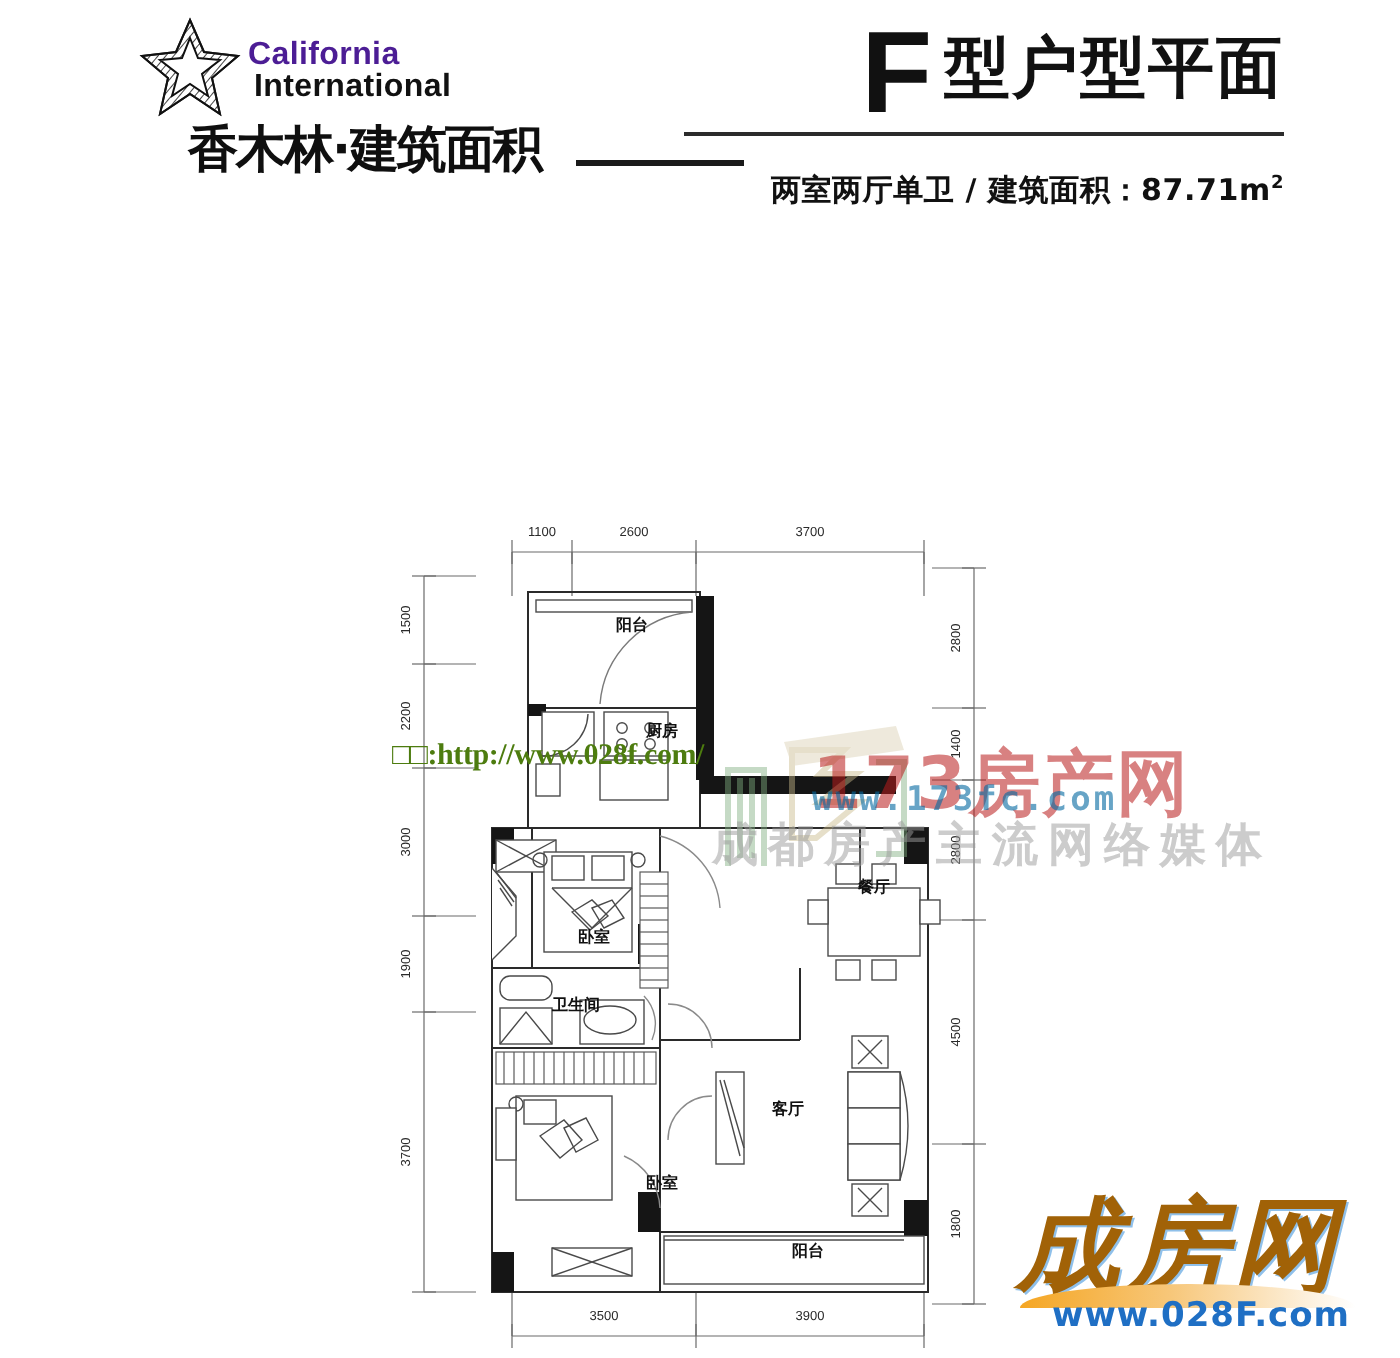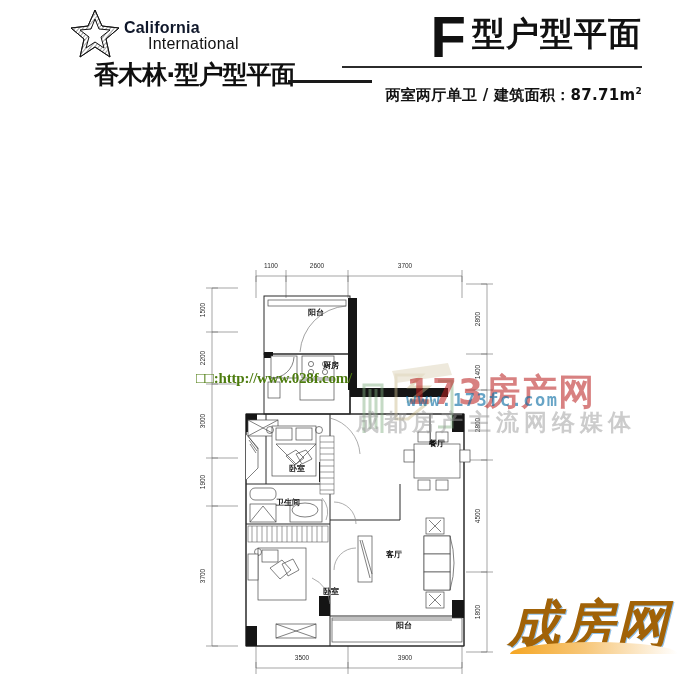--- a/index.html
+++ b/index.html
@@ -9,22 +9,22 @@
     font-family:"Liberation Sans","DejaVu Sans",sans-serif;
     position:relative;overflow:hidden;
     color:#1a1a1a;
   }
   .page{position:absolute;inset:0;}
 
   
   .brand{position:absolute;left:66px;top:4px;width:240px;height:80px;}
   .brand-star{position:absolute;left:2px;top:4px;width:54px;height:54px;}
   .brand-en{position:absolute;left:58px;top:16px;line-height:1.0;}
-  .brand-en .l1{font-size:16px;font-weight:700;letter-spacing:.2px;color:#0f172a;}
-  .brand-en .l2{font-size:16px;font-weight:400;letter-spacing:.2px;color:#111;margin-left:24px;}
+  .brand-en .l1{font-size:16px;font-weight:700;letter-spacing:.2px;color:#4c1d95;}
+  .brand-en .l2{font-size:16px;font-weight:700;letter-spacing:.2px;color:#111;margin-left:3px;}
   .brand-cn{position:absolute;left:28px;top:54px;font-size:25px;font-weight:700;
             letter-spacing:-1px;color:#0f0f0f;white-space:nowrap;
             font-family:"DejaVu Sans",sans-serif;}
   .brand-rule{position:absolute;left:222px;top:76px;width:84px;height:3px;background:#1a1a1a;}
 
   .title-wrap{position:absolute;right:58px;top:12px;width:300px;text-align:right;}
   .title-row{display:flex;align-items:flex-end;justify-content:flex-end;gap:6px;}
   .title-f{font-size:58px;font-weight:700;line-height:.82;color:#111;
            font-family:"Liberation Sans",sans-serif;}
   .title-cn{font-size:33px;font-weight:700;letter-spacing:1px;color:#111;
@@ -82,21 +82,21 @@
       <g stroke="#111" stroke-width="1" fill="none">
         <polygon points="27,2 34,18 51,20 38,31 42,49 27,39 12,49 16,31 3,20 20,18" fill="url(#hatch)" opacity=".85"></polygon>
         <polygon points="27,2 34,18 51,20 38,31 42,49 27,39 12,49 16,31 3,20 20,18"></polygon>
         <polygon points="27,11 31,21 42,22 33,29 36,40 27,34 18,40 21,29 12,22 23,21" fill="#fff"></polygon>
       </g>
     </svg>
     <div class="brand-en">
       <div class="l1">California</div>
       <div class="l2">International</div>
     </div>
-    <div class="brand-cn">香木林·型户型平面</div>
+    <div class="brand-cn">香木林·建筑面积</div>
     <div class="brand-rule"></div>
   </div>
 
   <div class="title-wrap">
     <div class="title-row">
       <span class="title-f">F</span>
       <span class="title-cn">型户型平面</span>
     </div>
     <div class="title-rule"></div>
     <div class="subtitle"><span>两室两厅单卫 / 建筑面积：87.71m</span><sup>2</sup></div>
@@ -370,15 +370,16 @@
   </svg>
 
   <div class="wm wm-173">173房产网</div>
   <div class="wm wm-site">www.173fc.com</div>
   <div class="wm wm-slogan">成都房产主流网络媒体</div>
   <div class="wm wm-url">□□:http://www.028f.com/</div>
 
   <div class="logo028">
     <div class="cn">成房网</div>
     <div class="swoosh"></div>
+    <div class="url">www.028F.com</div>
   </div>
 
 </div>
 
 </body></html>

